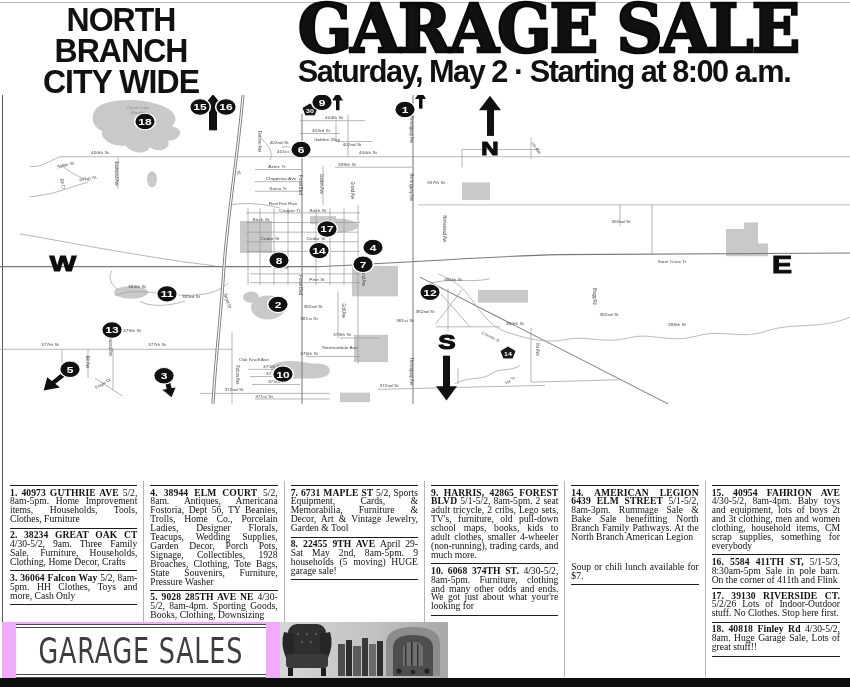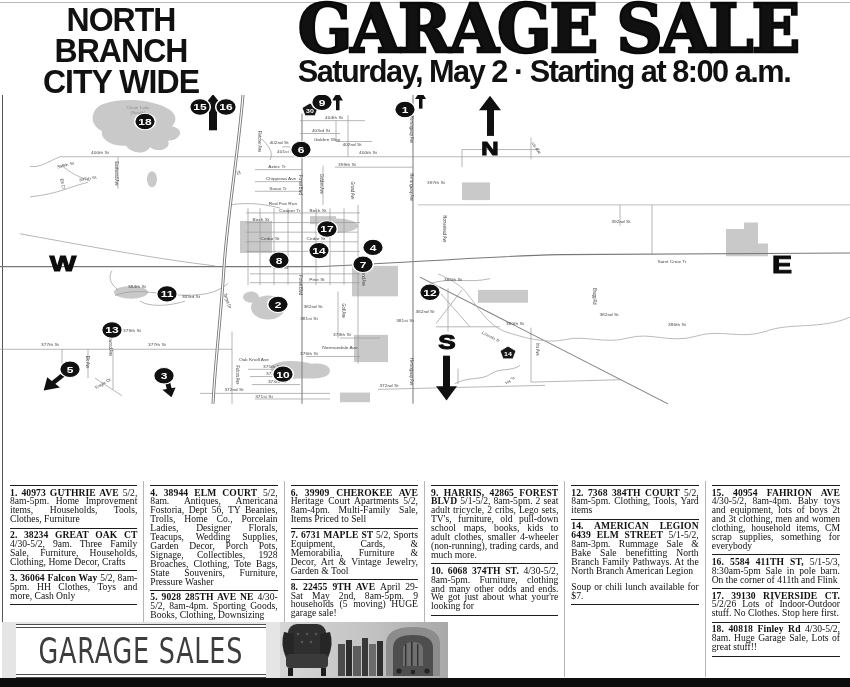--- a/index.html
+++ b/index.html
@@ -32,24 +32,24 @@
 
   
   .listings{position:absolute;left:4px;top:481px;width:842px;height:196px;overflow:hidden;
             display:grid;grid-template-columns:repeat(6,1fr);}
   .col{padding:4px 6px;border-right:1px solid #b5b5b5;}
   .col:last-child{border-right:none;}
   .item{border-top:1.4px solid #1c1c1c;padding:2.5px 0 3.5px;
         font-size:9.6px;line-height:8.9px;text-align:justify;}
   .col .item:last-child{border-bottom:1.4px solid #1c1c1c;}
   .item b{letter-spacing:.1px;}
-  .extra{margin-top:7px;}
+  .extra{margin-top:21px;}
 
   
-  .strip{position:absolute;left:2px;top:622px;width:430px;height:56px;background:#e5e5e5;
+  .strip{position:absolute;left:2px;top:622px;width:430px;height:56px;background:#f0abfc;
          display:flex;align-items:stretch;gap:11px;}
   .photo-couple{width:88px;height:100%;
       background:
         radial-gradient(circle at 28% 30%, #cfcfcf 0 9%, rgba(0,0,0,0) 10%),
         radial-gradient(circle at 58% 42%, #b9b9b9 0 10%, rgba(0,0,0,0) 11%),
         radial-gradient(circle at 80% 70%, #9a9a9a 0 22%, rgba(0,0,0,0) 23%),
         linear-gradient(100deg,#6e6e6e,#a7a7a7 38%,#8d8d8d 66%,#5e5e5e);}
   .banner{flex:1;margin:2px 3px 0 3px;border-top:4px double #4e4e4e;border-bottom:4px double #4e4e4e;
           display:flex;align-items:center;justify-content:center;background:#fff;}
   .banner span{font-family:"DejaVu Sans",sans-serif;font-size:31px;color:#3d3d3d;
@@ -375,30 +375,28 @@
       <div class="col">
         <div class="item"><b>1. 40973 GUTHRIE AVE </b>5/2, 8am-5pm. Home Improvement items, Households, Tools, Clothes, Furniture</div>
         <div class="item"><b>2. 38234 GREAT OAK CT </b>4/30-5/2, 9am. Three Family Sale, Furniture, Households, Clothing, Home Decor, Crafts</div>
         <div class="item"><b>3. 36064 Falcon Way </b>5/2, 8am-5pm. HH Clothes, Toys and more, Cash Only</div>
       </div>
       <div class="col">
         <div class="item"><b>4. 38944 ELM COURT </b>5/2, 8am. Antiques, Americana Fostoria, Dept 56, TY Beanies, Trolls, Home Co., Porcelain Ladies, Designer Florals, Teacups, Wedding Supplies, Garden Decor, Porch Pots, Signage, Collectibles, 1928 Broaches, Clothing, Tote Bags, State Souvenirs, Furniture, Pressure Washer</div>
         <div class="item"><b>5. 9028 285TH AVE NE </b>4/30-5/2, 8am-4pm. Sporting Goods, Books, Clothing, Downsizing</div>
       </div>
       <div class="col">
-        <div class="item"><b>6. 39909 CHEROKEE AVE </b>Heritage Court Apartments 5/2, 8am-4pm. Multi-Family Sale, Items Priced to Sell</div>
         <div class="item"><b>7. 6731 MAPLE ST </b>5/2, Sports Equipment, Cards, &amp; Memorabilia, Furniture &amp; Decor, Art &amp; Vintage Jewelry, Garden &amp; Tool</div>
         <div class="item"><b>8. 22455 9TH AVE </b>April 29- Sat May 2nd, 8am-5pm. 9 households (5 moving) HUGE garage sale!</div>
       </div>
       <div class="col">
         <div class="item"><b>9. HARRIS, 42865 FOREST BLVD </b>5/1-5/2, 8am-5pm. 2 seat adult tricycle, 2 cribs, Lego sets, TV's, furniture, old pull-down school maps, books, kids to adult clothes, smaller 4-wheeler (non-running), trading cards, and much more.</div>
         <div class="item"><b>10. 6068 374TH ST. </b>4/30-5/2, 8am-5pm. Furniture, clothing and many other odds and ends. We got just about what your're looking for</div>
       </div>
       <div class="col">
-        <div class="item"><b>12. 7368 384TH COURT </b>5/2, 8am-5pm. Clothing, Tools, Yard items</div>
         <div class="item"><b>14. AMERICAN LEGION 6439 ELM STREET </b>5/1-5/2, 8am-3pm. Rummage Sale &amp; Bake Sale benefitting North Branch Family Pathways. At the North Branch American Legion<div class="extra">Soup or chili lunch available for $7.</div></div>
       </div>
       <div class="col">
         <div class="item"><b>15. 40954 FAHRION AVE </b>4/30-5/2, 8am-4pm. Baby toys and equipment, lots of boys 2t and 3t clothing, men and women clothing, household items, CM scrap supplies, something for everybody</div>
         <div class="item"><b>16. 5584 411TH ST, </b>5/1-5/3, 8:30am-5pm Sale in pole barn. On the corner of 411th and Flink</div>
         <div class="item"><b>17. 39130 RIVERSIDE CT. </b>5/2/26 Lots of Indoor-Outdoor stuff. No Clothes. Stop here first.</div>
         <div class="item"><b>18. 40818 Finley Rd </b>4/30-5/2, 8am. Huge Garage Sale, Lots of great stuff!!</div>
       </div>
     </div>
 

